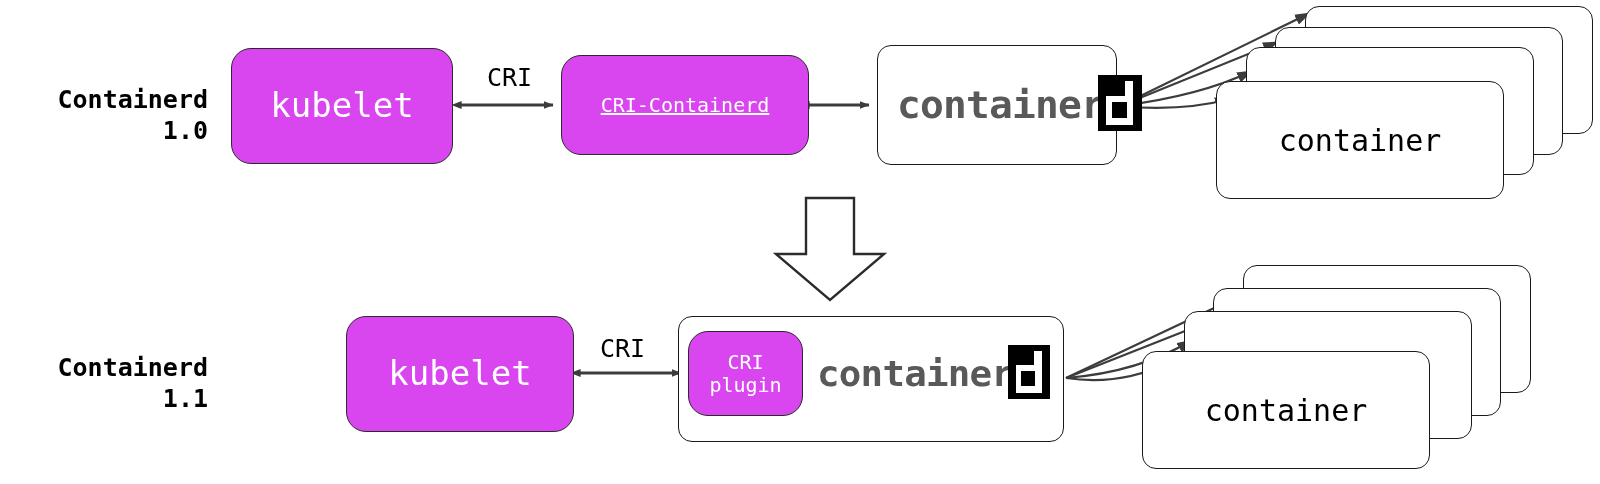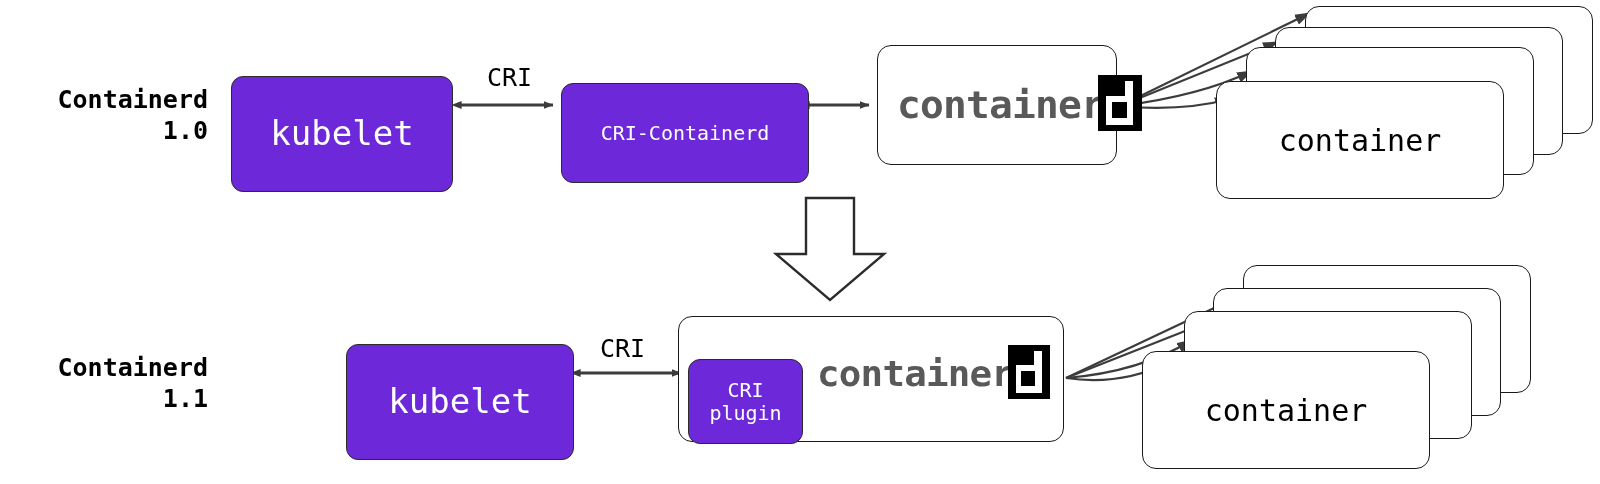--- a/index.html
+++ b/index.html
@@ -6,24 +6,24 @@
   body{width:1600px;height:484px;font-family:"DejaVu Sans Mono","Liberation Mono",monospace;}
   #stage{position:relative;width:1600px;height:484px;overflow:hidden;background:#fff;}
 
   .row-label{
     position:absolute;text-align:right;font-weight:bold;color:#000;
     font-family:"DejaVu Sans Mono","Liberation Mono",monospace;
     line-height:1.25;white-space:pre-line;
   }
 
   .bluebox{
-    position:absolute;background:#6d28d9;border:1.6px solid #2b2b2b;border-radius:12px;
+    position:absolute;background:#d946ef;border:1.6px solid #2b2b2b;border-radius:20px;
     display:flex;align-items:center;justify-content:center;text-align:center;
     color:#ffffff;font-family:"DejaVu Sans Mono","Liberation Mono",monospace;
-    box-sizing:border-box;line-height:1.15;white-space:pre-line;margin-top:28px;
+    box-sizing:border-box;line-height:1.15;white-space:pre-line;
   }
 
   .whitebox{
     position:absolute;background:#ffffff;border:1.8px solid #1a1a1a;border-radius:14px;
     box-sizing:border-box;
   }
 
   .containerbox{
     position:absolute;background:#ffffff;border:1.4px solid #1a1a1a;border-radius:14px;
     display:flex;align-items:center;justify-content:center;
@@ -103,21 +103,21 @@
 
   <div class="containerbox" style="left:1305px; top:6px; width:288px; height:128px;"></div>
   <div class="containerbox" style="left:1275px; top:27px; width:288px; height:128px;"></div>
   <div class="containerbox" style="left:1246px; top:47px; width:288px; height:128px;"></div>
   <div class="containerbox" style="left:1216px; top:81px; width:288px; height:118px; font-size:30px;">container</div>
 
   <div class="bluebox" style="left:231px; top:48px; width:222px; height:116px; font-size:34px;">kubelet</div>
 
   <div class="edgelabel" style="left:487px; top:63px; font-size:25px;">CRI</div>
 
-  <div class="bluebox" style="left:561px; top:55px; width:248px; height:100px; font-size:20px;">CRI-Containerd</div>
+  <div class="bluebox" style="left:561px; top:55px; width:248px; height:100px; font-size:20px;text-decoration:underline;">CRI-Containerd</div>
 
   <div class="whitebox" style="left:877px; top:45px; width:240px; height:120px;"></div>
 
   <div class="logo" style="left:897px; top:83px; height:44px;">
     <span class="word" style="font-size:38px; line-height:44px;">container</span>
     <span class="dmark" style="width:44px; height:56px; margin-top:-4px;">
       <span class="stem" style="left:27px; top:6px; width:8px; height:44px;"></span>
       <span class="bowl" style="left:8px; top:21px; width:27px; height:29px;"></span>
       <span class="hole" style="left:14px; top:27px; width:15px; height:16px;"></span>
     </span>

